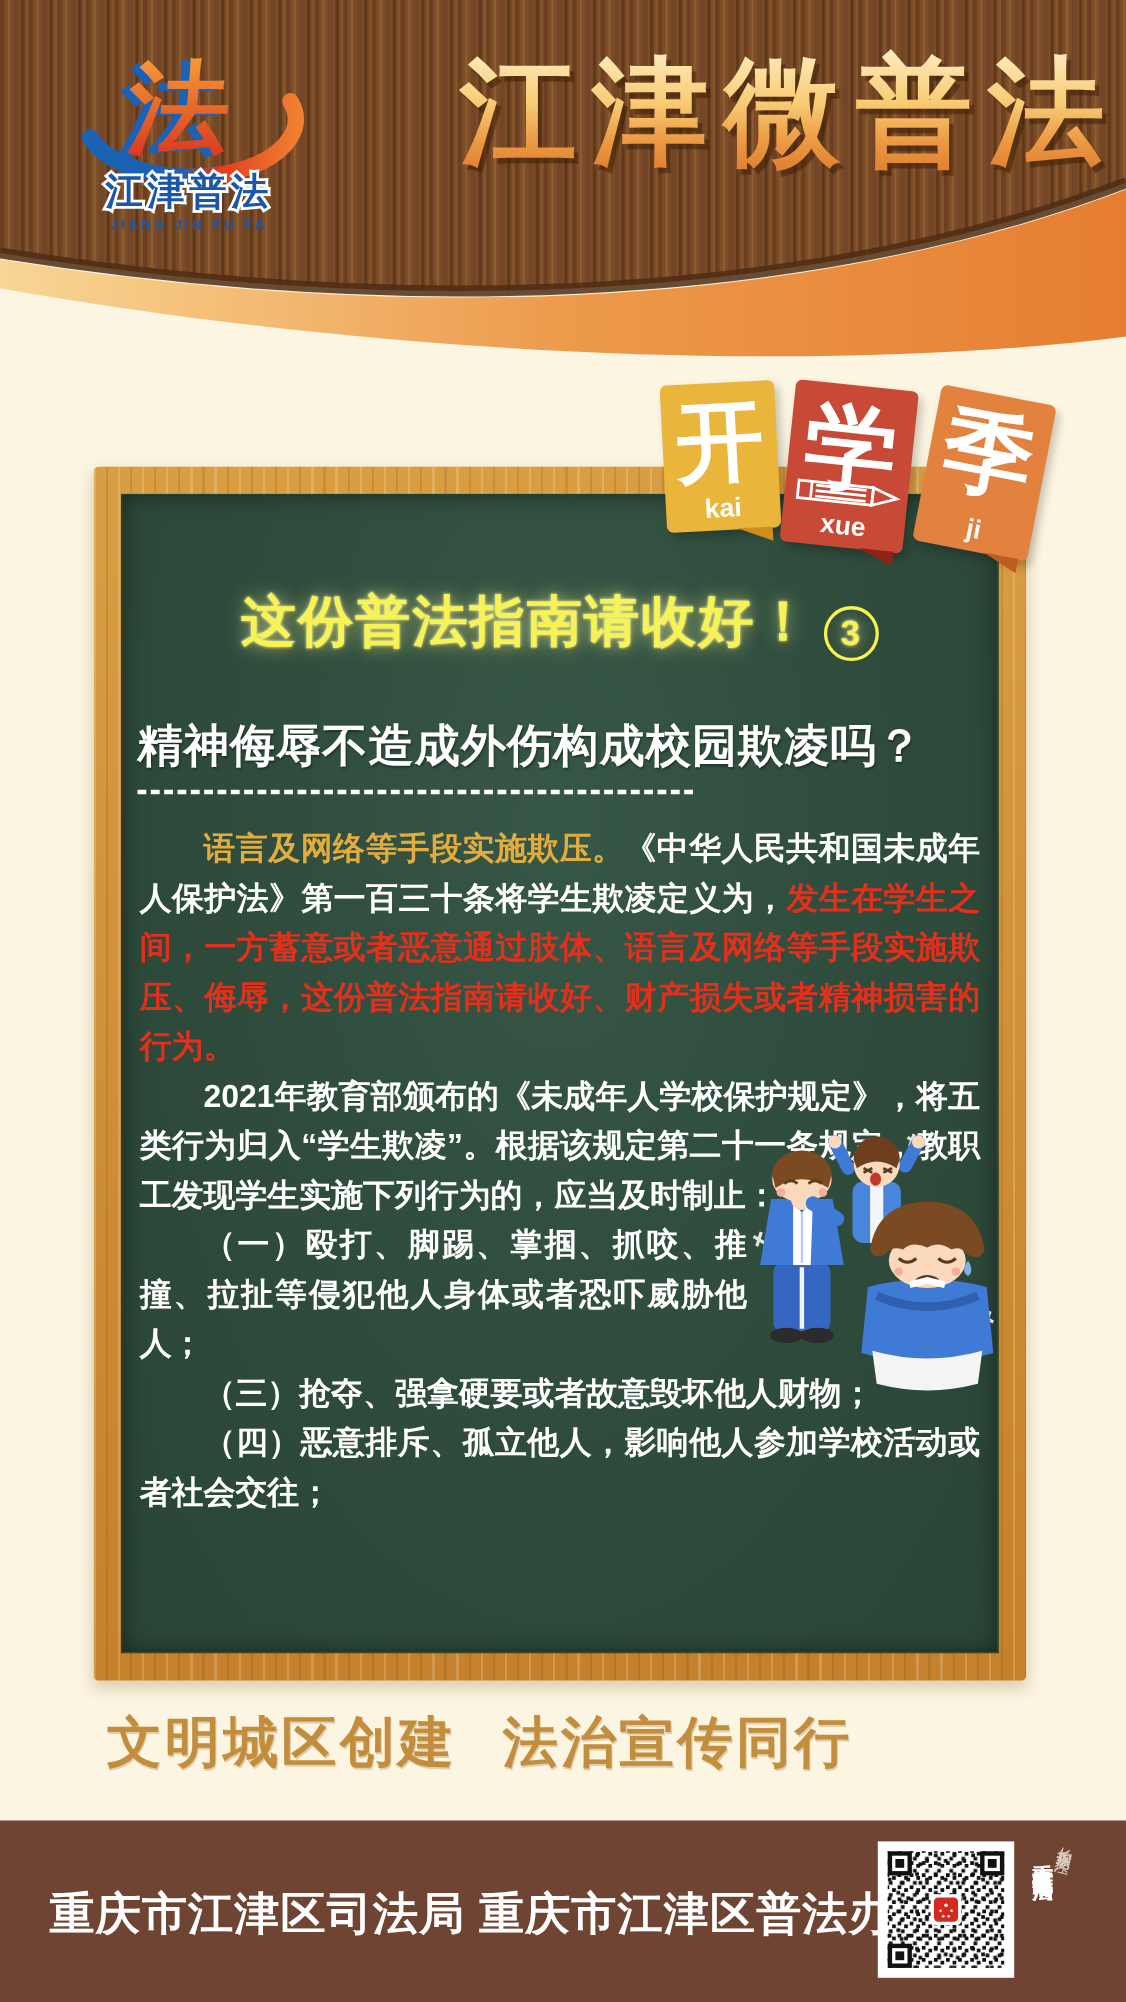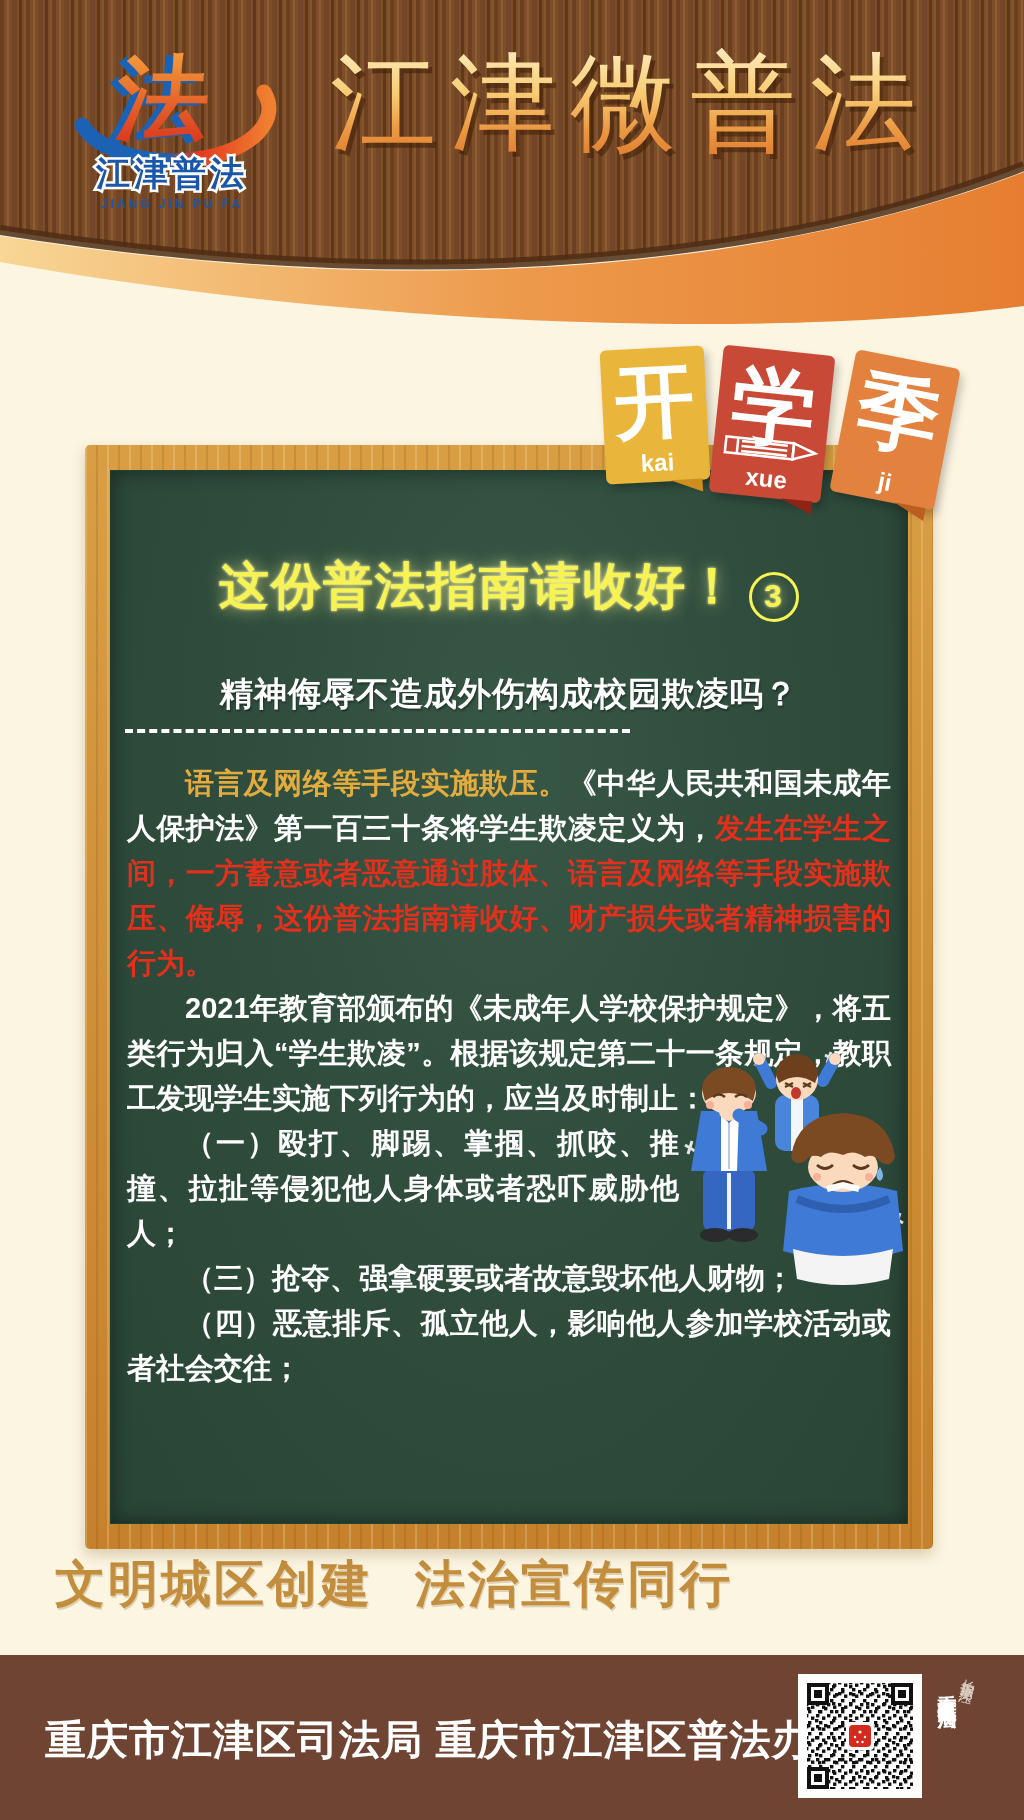--- a/index.html
+++ b/index.html
@@ -2,69 +2,69 @@
 <html><head>
 <meta charset="utf-8">
 <style>
   html,body{margin:0;padding:0;}
   .page{position:relative;width:1024px;height:1820px;background:#FCF5E2;overflow:hidden;
         font-family:"Liberation Sans","DejaVu Sans",sans-serif;}
 
   
   .header-svg{position:absolute;left:0;top:0;}
   .logo{position:absolute;left:60px;top:20px;}
-  .main-title{position:absolute;left:242px;top:44px;width:776px;text-align:center;
-      font-size:106px;font-weight:400;letter-spacing:14px;line-height:1.1;
+  .main-title{position:absolute;left:242px;top:44px;width:776px;text-align:right;
+      font-size:106px;font-weight:700;letter-spacing:14px;line-height:1.1;
       background:linear-gradient(180deg,#FDEDC0 0%,#F8CC74 42%,#EC9A44 72%,#DE7A2C 100%);
       -webkit-background-clip:text;background-clip:text;color:transparent;
       filter:drop-shadow(4px 5px 0 rgba(62,31,6,.55));}
 
   
   .tag{position:absolute;border-radius:6px;box-shadow:4px 5px 9px rgba(0,0,0,.22);z-index:6;}
   .tag::after{content:"";position:absolute;bottom:-12px;right:8px;width:0;height:0;
       border-left:32px solid transparent;border-top:13px solid var(--fold,#a86a1a);}
   .tag .char{display:block;text-align:center;color:#fff;font-weight:900;margin-top:6px;}
   .tag .pinyin{position:absolute;bottom:5px;left:0;width:100%;text-align:center;color:#fff;
       font-weight:700;font-size:24px;}
   .tag-kai{left:603px;top:348px;width:104px;height:134px;transform:rotate(-3deg);}
   .tag-kai .char{font-size:80px;line-height:96px;}
   .tag-xue{left:716px;top:350px;width:112px;height:148px;transform:rotate(6deg);}
   .tag-xue .char{font-size:84px;line-height:102px;}
   .tag-ji{left:842px;top:358px;width:106px;height:144px;transform:rotate(11deg);}
   .tag-ji .char{font-size:82px;line-height:100px;}
   .pencil{position:absolute;left:4px;top:86px;}
 
   
-  .chalkboard{position:absolute;left:85px;top:445px;width:848px;height:1104px;border-radius:5px;
+  .chalkboard{position:absolute;left:85px;top:424px;width:848px;height:1104px;border-radius:5px;
       background:
         repeating-linear-gradient(90deg,rgba(255,238,200,.22) 0 2px,rgba(255,238,200,0) 2px 11px,
            rgba(110,60,8,.16) 11px 13px,rgba(110,60,8,0) 13px 22px),
         linear-gradient(180deg,#D99E43,#C5812B);
       box-shadow:0 6px 14px rgba(120,80,20,.25);z-index:1;}
   .board-inner{position:absolute;left:25px;top:25px;right:25px;bottom:25px;
       background:radial-gradient(ellipse at 50% 28%,#375746 0%,#2E4B3C 55%,#294536 100%);
       border:1px solid #24402F;box-shadow:inset 0 0 20px rgba(0,0,0,.45);}
   .board-title{margin-top:82px;text-align:center;font-size:50px;font-weight:900;letter-spacing:2px;
       color:#F6F353;text-shadow:0 0 3px #FFFFC8,0 0 16px rgba(255,255,150,.65),2px 3px 0 rgba(80,80,0,.35);}
   .badge{display:inline-flex;align-items:center;justify-content:center;width:44px;height:44px;
       border:3px solid #F6F353;border-radius:50%;font-size:32px;margin-left:10px;transform:translateY(4px);}
-  .question{margin:52px 0 0;padding:0 14px;font-size:33px;font-weight:900;color:#fff;letter-spacing:1px;
-      text-shadow:1px 2px 2px rgba(0,0,0,.35);text-align:center;}
+  .question{margin:52px 0 0;padding:0 14px;font-size:41px;font-weight:900;color:#fff;letter-spacing:1px;
+      text-shadow:1px 2px 2px rgba(0,0,0,.35);}
   .dash-line{margin:12px 0 0 14px;width:505px;border-bottom:4px dashed #fff;}
   .paras{margin-top:28px;padding:0 16px;font-size:29px;line-height:45px;color:#fff;font-weight:700;
       text-align:justify;}
   .paras p{margin:0;text-indent:2em;}
   .paras p.constrained{margin-right:212px;}
   .seg-white{color:#FFFFFF;}
   .seg-gold{color:#E3AC3F;}
   .seg-red{color:#E2301C;}
   .students{position:absolute;left:566px;top:578px;}
 
   
-  .slogan{position:absolute;left:55px;top:1551px;width:720px;text-align:left;
+  .slogan{position:absolute;left:55px;top:1551px;width:720px;text-align:right;
       font-size:50px;font-weight:900;letter-spacing:3px;color:#C28D3C;
       text-shadow:1px 2px 0 rgba(140,95,30,.25);}
   .slogan .gap{display:inline-block;width:42px;}
 
   
   .footer{position:absolute;left:0;top:1655px;width:1024px;height:165px;background:#6F4433;}
   .credit{position:absolute;left:45px;top:58px;font-size:41px;font-weight:700;color:#fff;letter-spacing:1px;}
   .qr-box{position:absolute;left:798px;top:19px;width:110px;height:110px;background:#fff;padding:7px;}
   .qr-org{position:absolute;left:934px;top:24px;height:130px;writing-mode:vertical-rl;
       color:#fff;font-weight:700;font-size:19px;letter-spacing:2px;}

